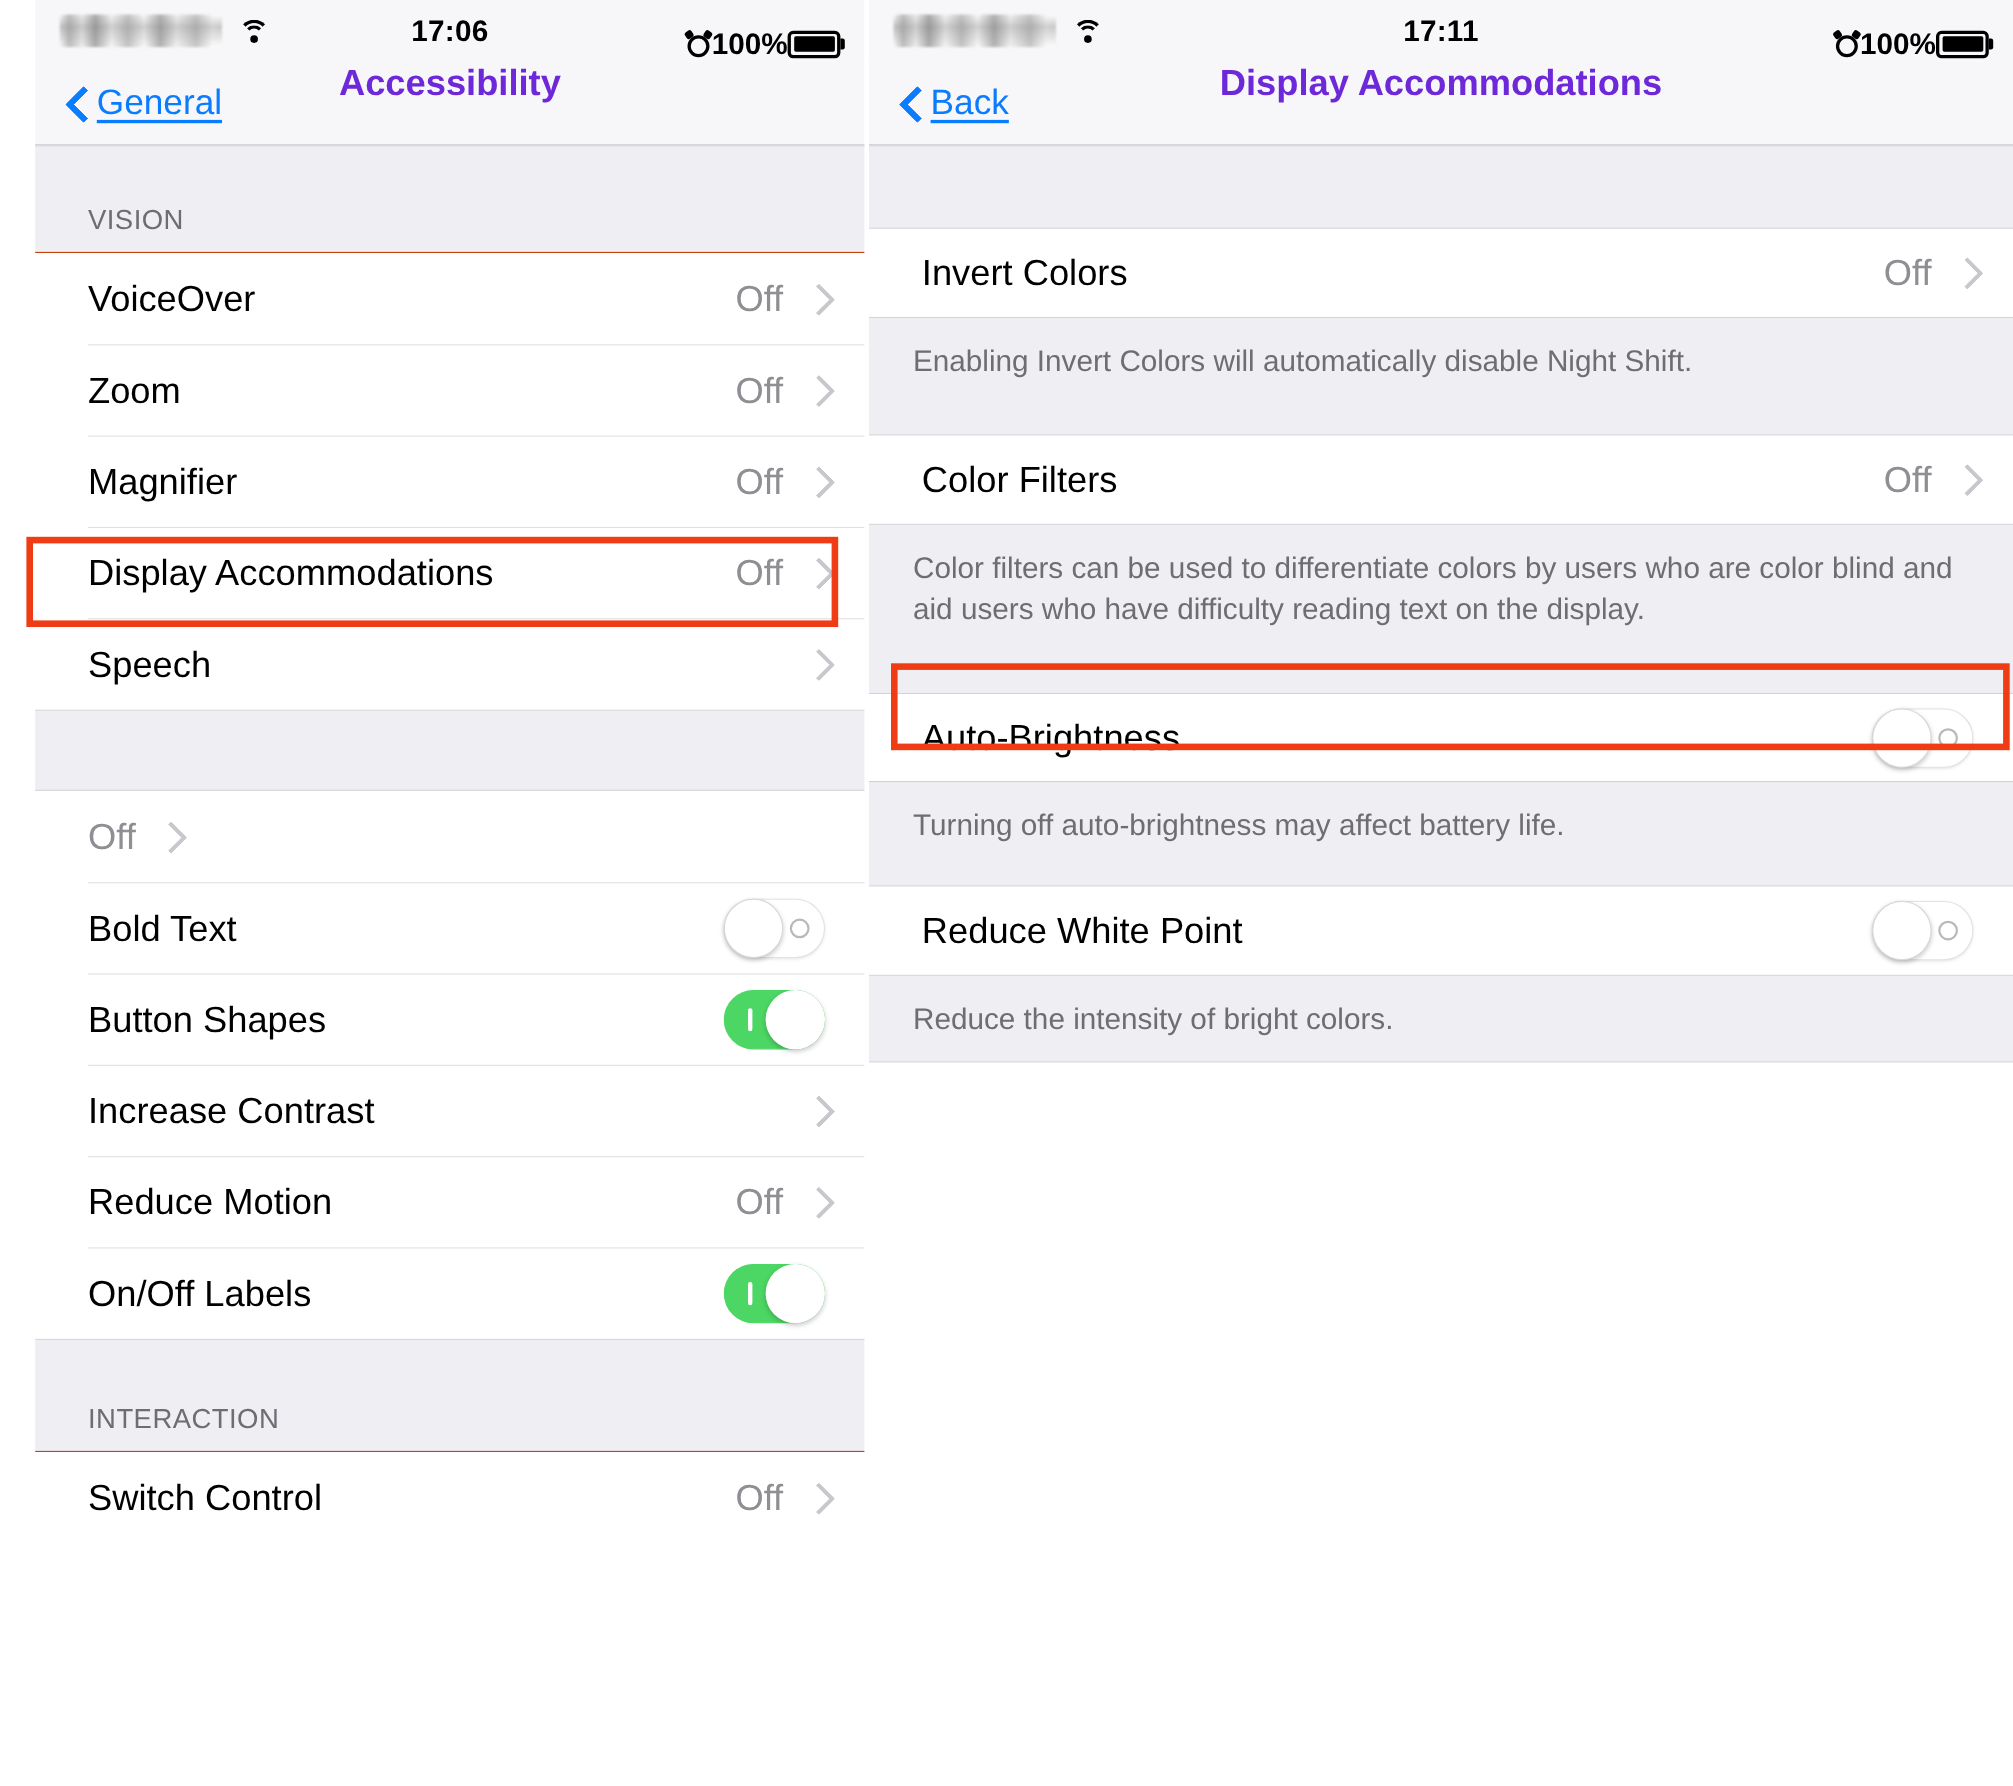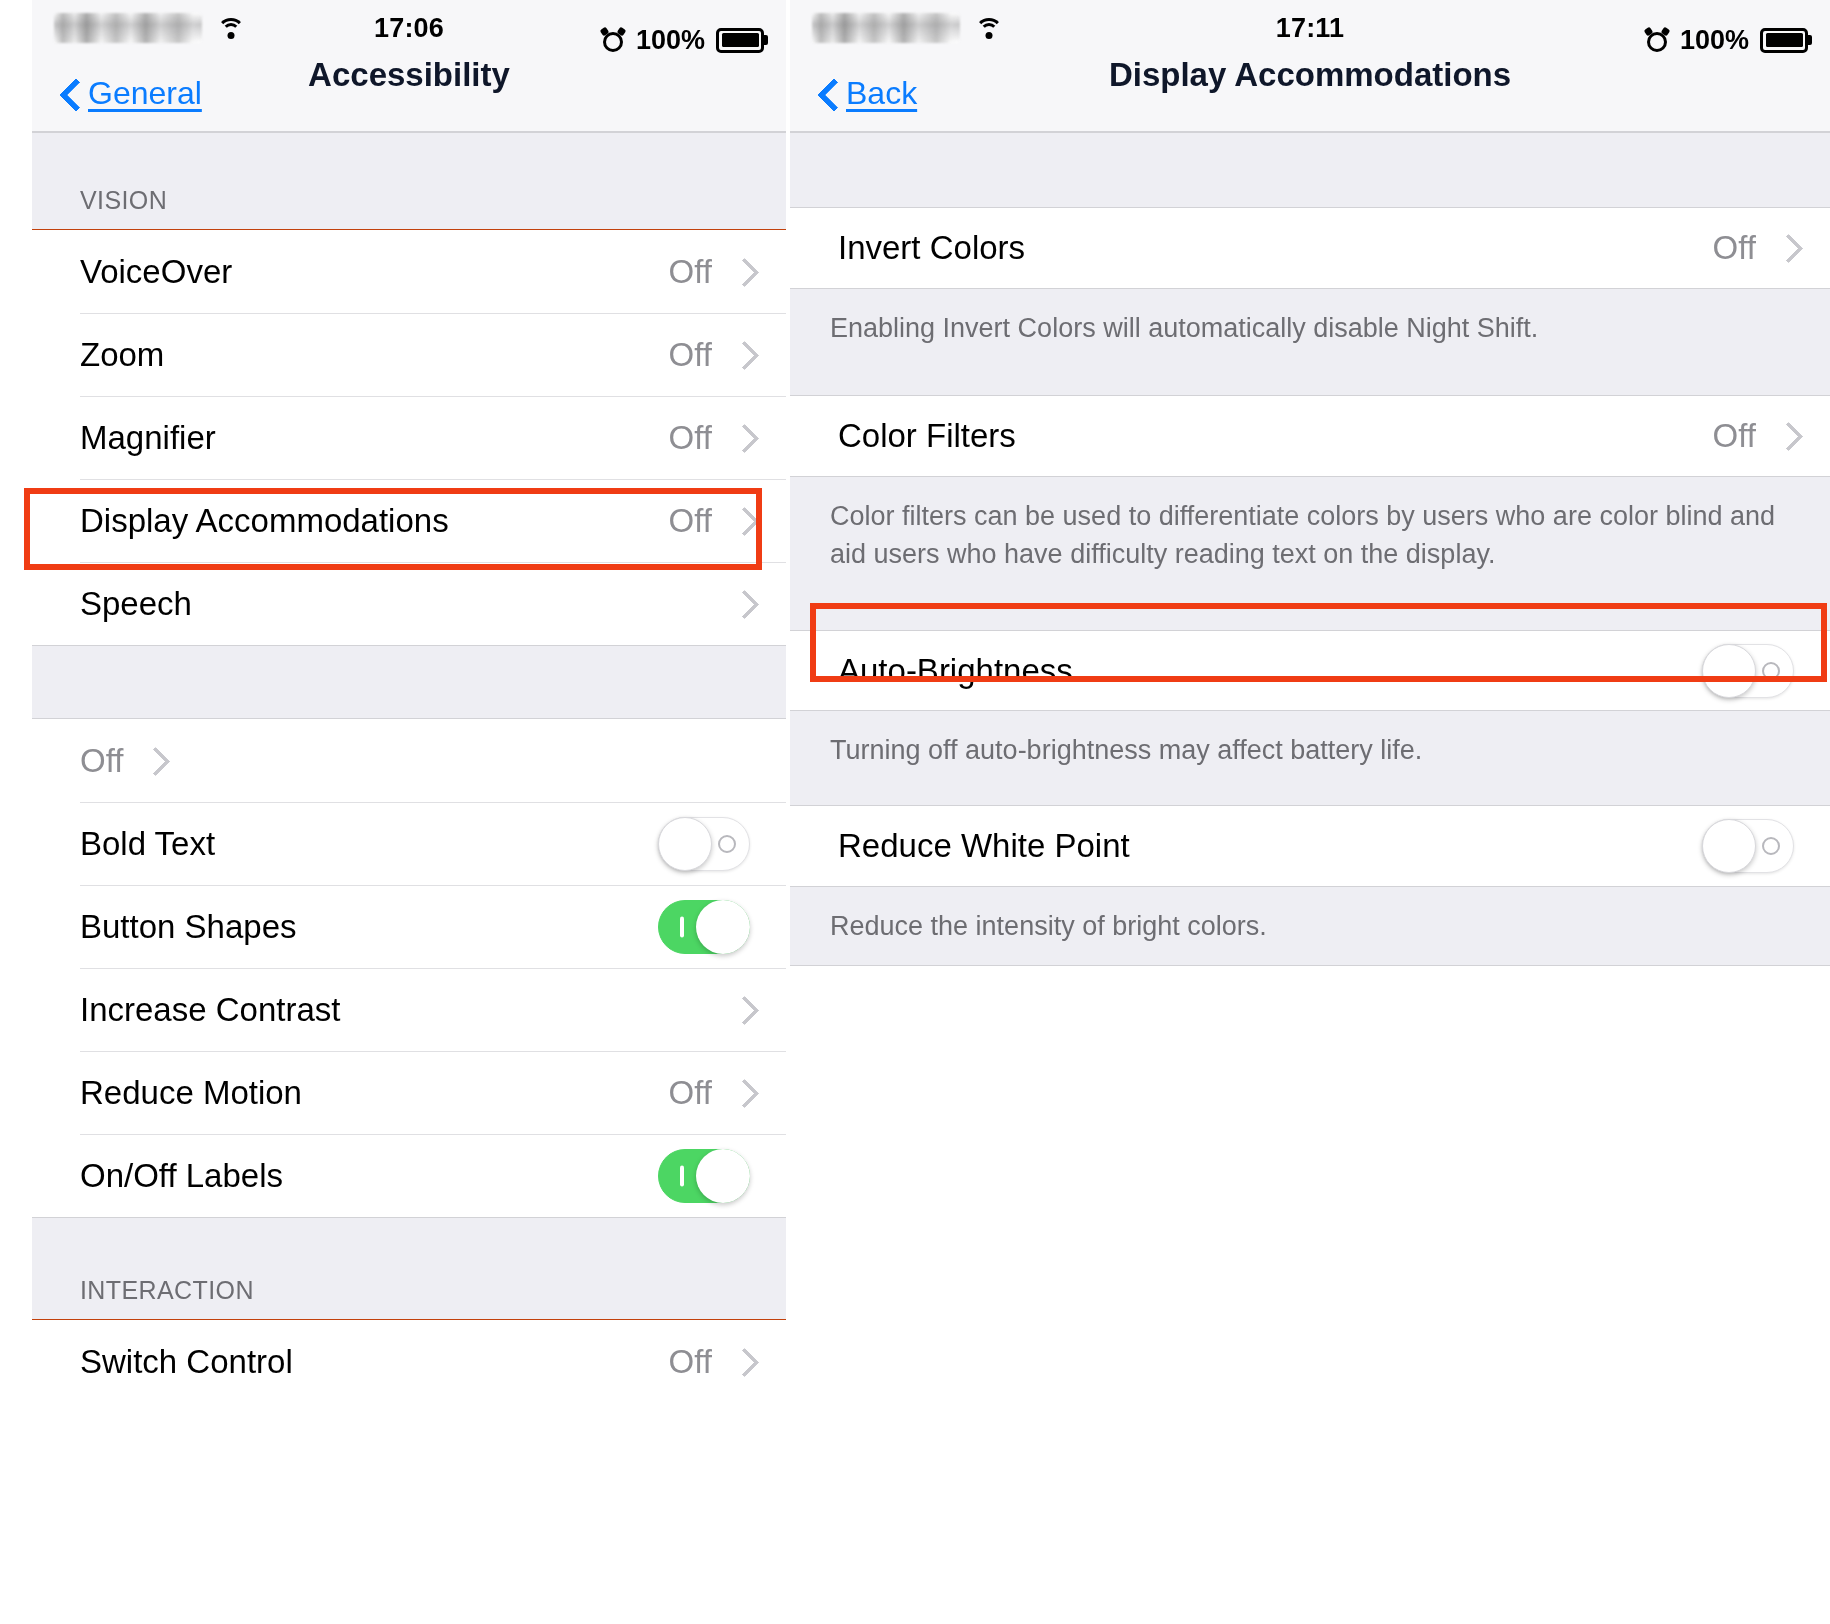--- a/index.html
+++ b/index.html
@@ -96,21 +96,20 @@
     text-align: center;
     font-size: 27px;
     font-weight: 700;
     color: #000;
     letter-spacing: .2px;
   }
   .sb-right {
     display: flex;
     align-items: center;
     justify-content: flex-end;
-    gap: 11px;
     flex: 1;
     z-index: 2;
     margin-top: 24px;
   }
   .alarm-icon {
     width: 24px; height: 24px;
     position: relative;
   }
   .alarm-icon .body {
     position:absolute; left:2px; top:4px;
@@ -176,21 +175,21 @@
     text-decoration: underline;
     text-underline-offset: 5px;
     text-decoration-thickness: 2.5px;
   }
   .nav-title {
     position: absolute;
     left: 0; right: 0;
     text-align: center;
     font-size: 33px;
     font-weight: 700;
-    color: #0f172a;
+    color: #6d28d9;
   }
 
   
   .list { width: 100%; background: #ffffff; }
 
   .section-gap {
     background: #eeeef3;
     border-top: 1px solid #d2d2d6;
     border-bottom: 1px solid #d2d2d6;
   }

